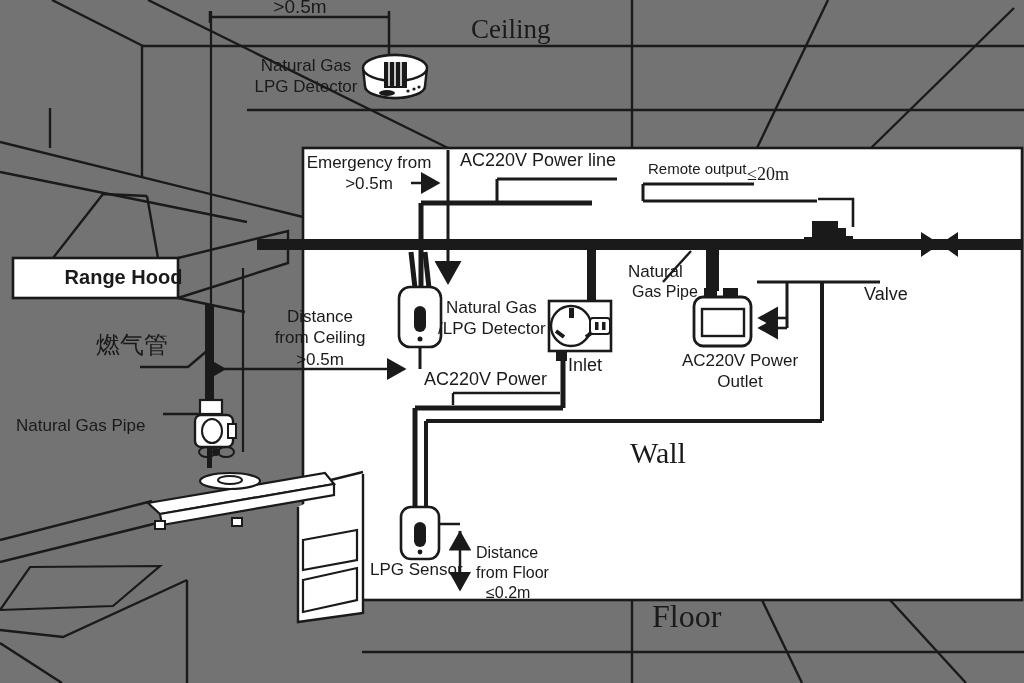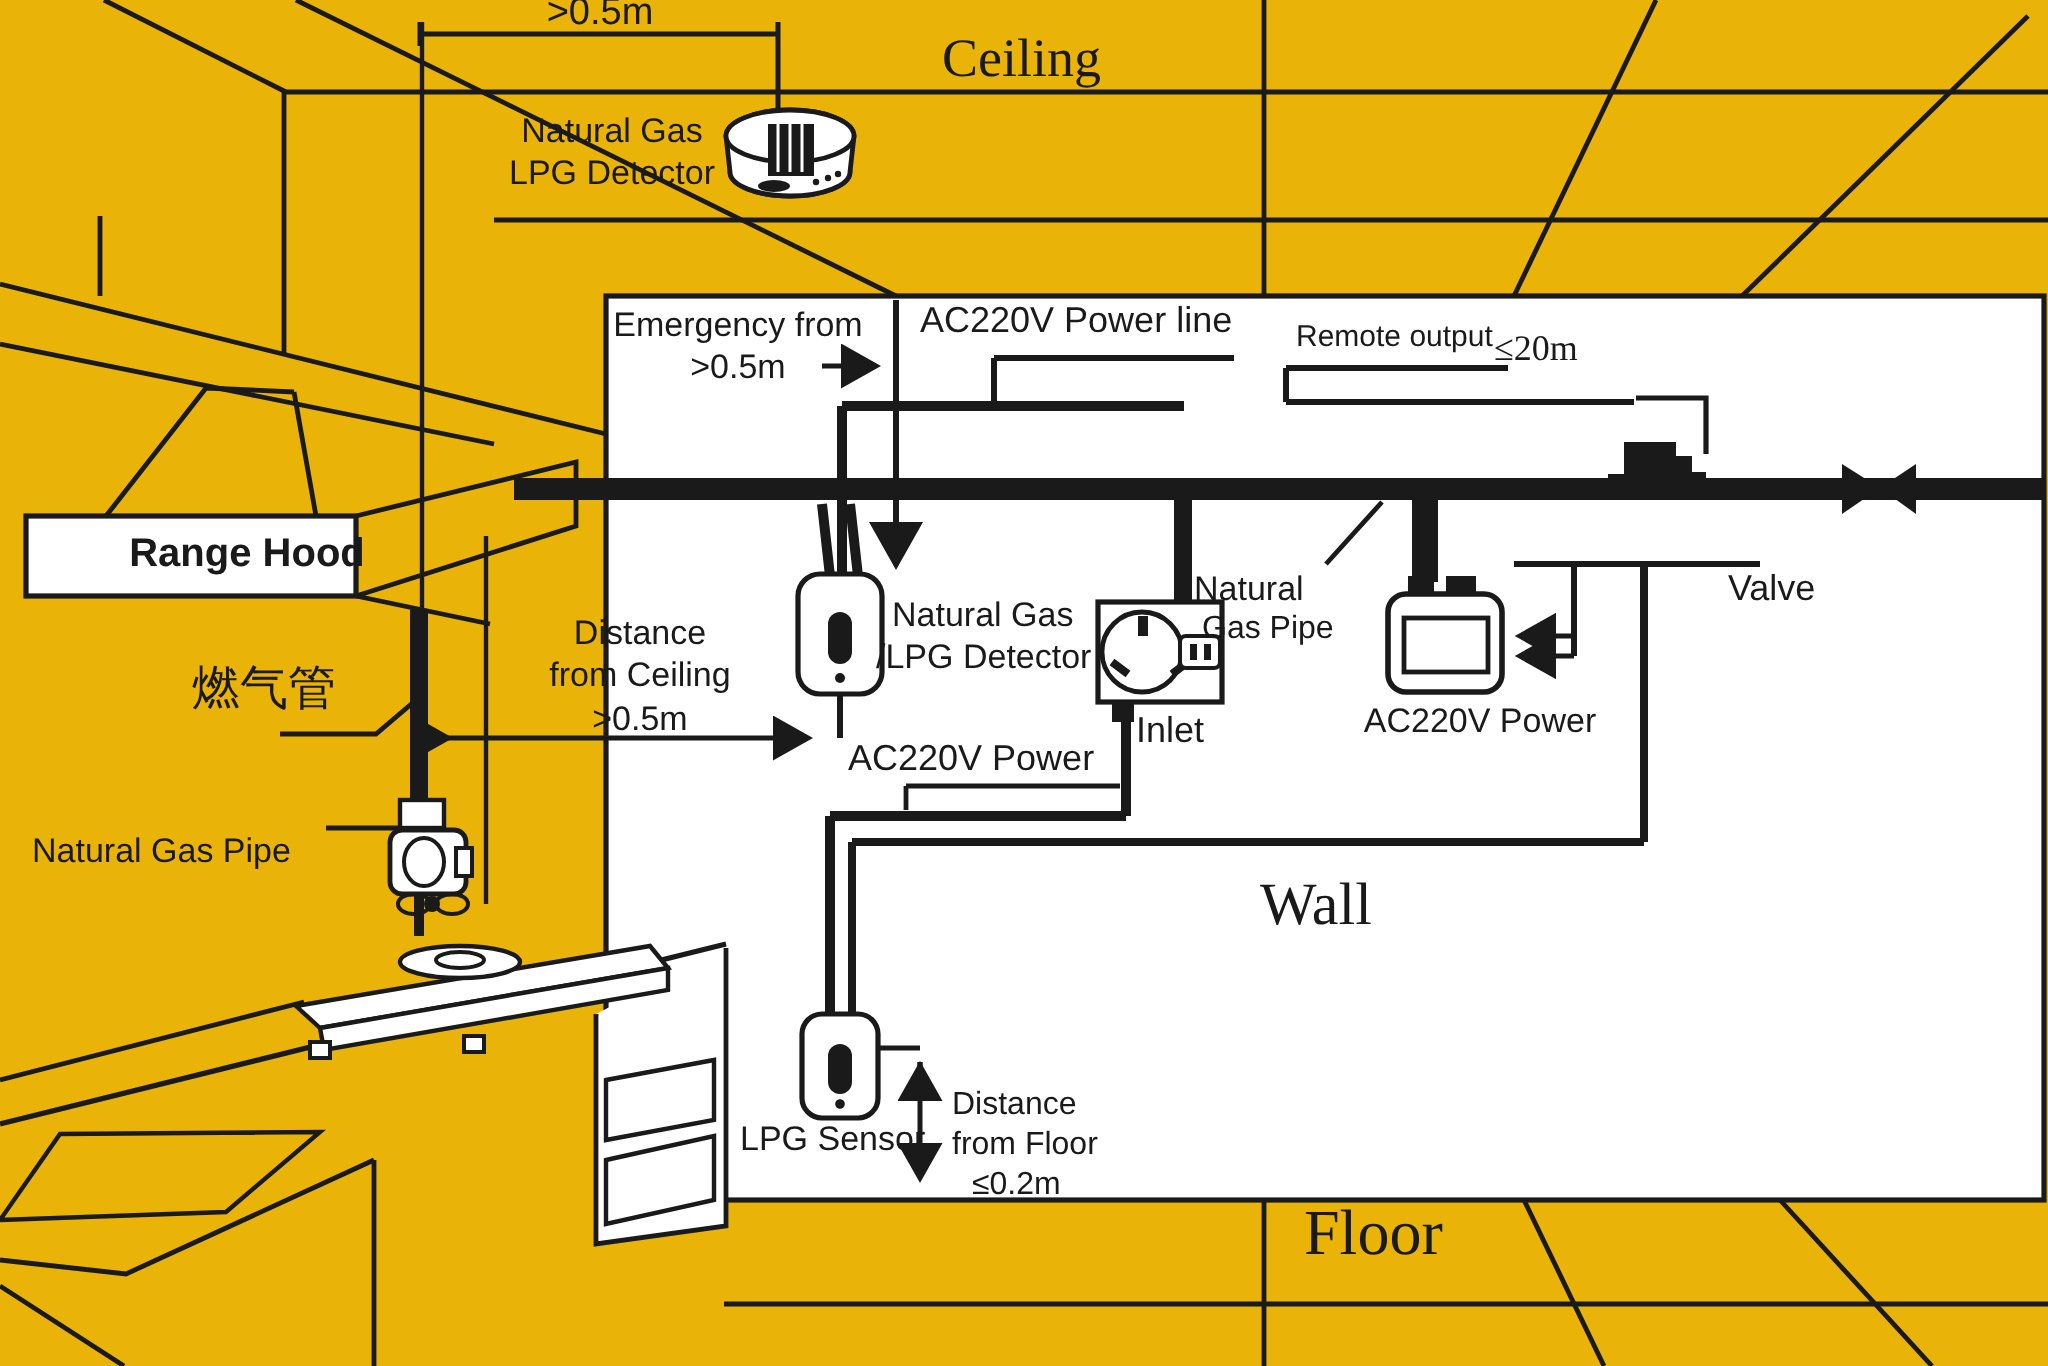--- a/index.html
+++ b/index.html
@@ -1,17 +1,17 @@
 <!DOCTYPE html>
 <html><head>
 <meta charset="utf-8">
 <style>
   html,body{margin:0;padding:0;background:#ffffff;}
   #stage{
-    position:relative;width:1024px;height:683px;background:#eab308;overflow:hidden;
+    position:relative;width:1024px;height:683px;background:#737373;overflow:hidden;
     font-family:"Liberation Sans",sans-serif;color:#1a1a1a;
   }
   #lineart{position:absolute;left:0;top:0;}
   .lbl{position:absolute;white-space:nowrap;line-height:1.15;}
   .sans{font-family:"Liberation Sans",sans-serif;}
   .serif{font-family:"Liberation Serif",serif;}
   .ctr{text-align:center;}
   .s15{font-size:15px;}
   .s16{font-size:16px;}
   .s17{font-size:17px;}
@@ -220,34 +220,35 @@
     <div>&gt;0.5m</div>
   </div>
 
   <div class="lbl sans s17 block" style="left:446px;top:297px;">
     <div>Natural Gas</div>
     <div style="margin-left:-8px;">/LPG Detector</div>
   </div>
 
   <div class="lbl sans s17" style="left:16px;top:416px;">Natural Gas Pipe</div>
 
-  <div class="lbl sans s17 block" style="left:597px;top:261px;margin-top:23px;">
+  <div class="lbl sans s17 block" style="left:628px;top:261px;">
     <div>Natural</div>
     <div style="font-size:16px;margin-left:4px;">Gas Pipe</div>
   </div>
 
   <div class="lbl sans s18" style="left:424px;top:369px;">AC220V Power</div>
 
   <div class="lbl sans s18" style="left:568px;top:355px;">Inlet</div>
 
 
   <div class="lbl sans s18" style="left:864px;top:284px;">Valve</div>
 
   <div class="lbl sans s17 ctr block" style="left:670px;top:350px;width:140px;">
     <div>AC220V Power</div>
+    <div>Outlet</div>
   </div>
 
   <div class="lbl serif serif30" style="left:630px;top:436px;">Wall</div>
 
   <div class="lbl sans s17" style="left:370px;top:560px;">LPG Sensor</div>
 
   <div class="lbl sans s16 block" style="left:476px;top:543px;">
     <div>Distance</div>
     <div>from Floor</div>
     <div style="margin-left:10px;">≤0.2m</div>

